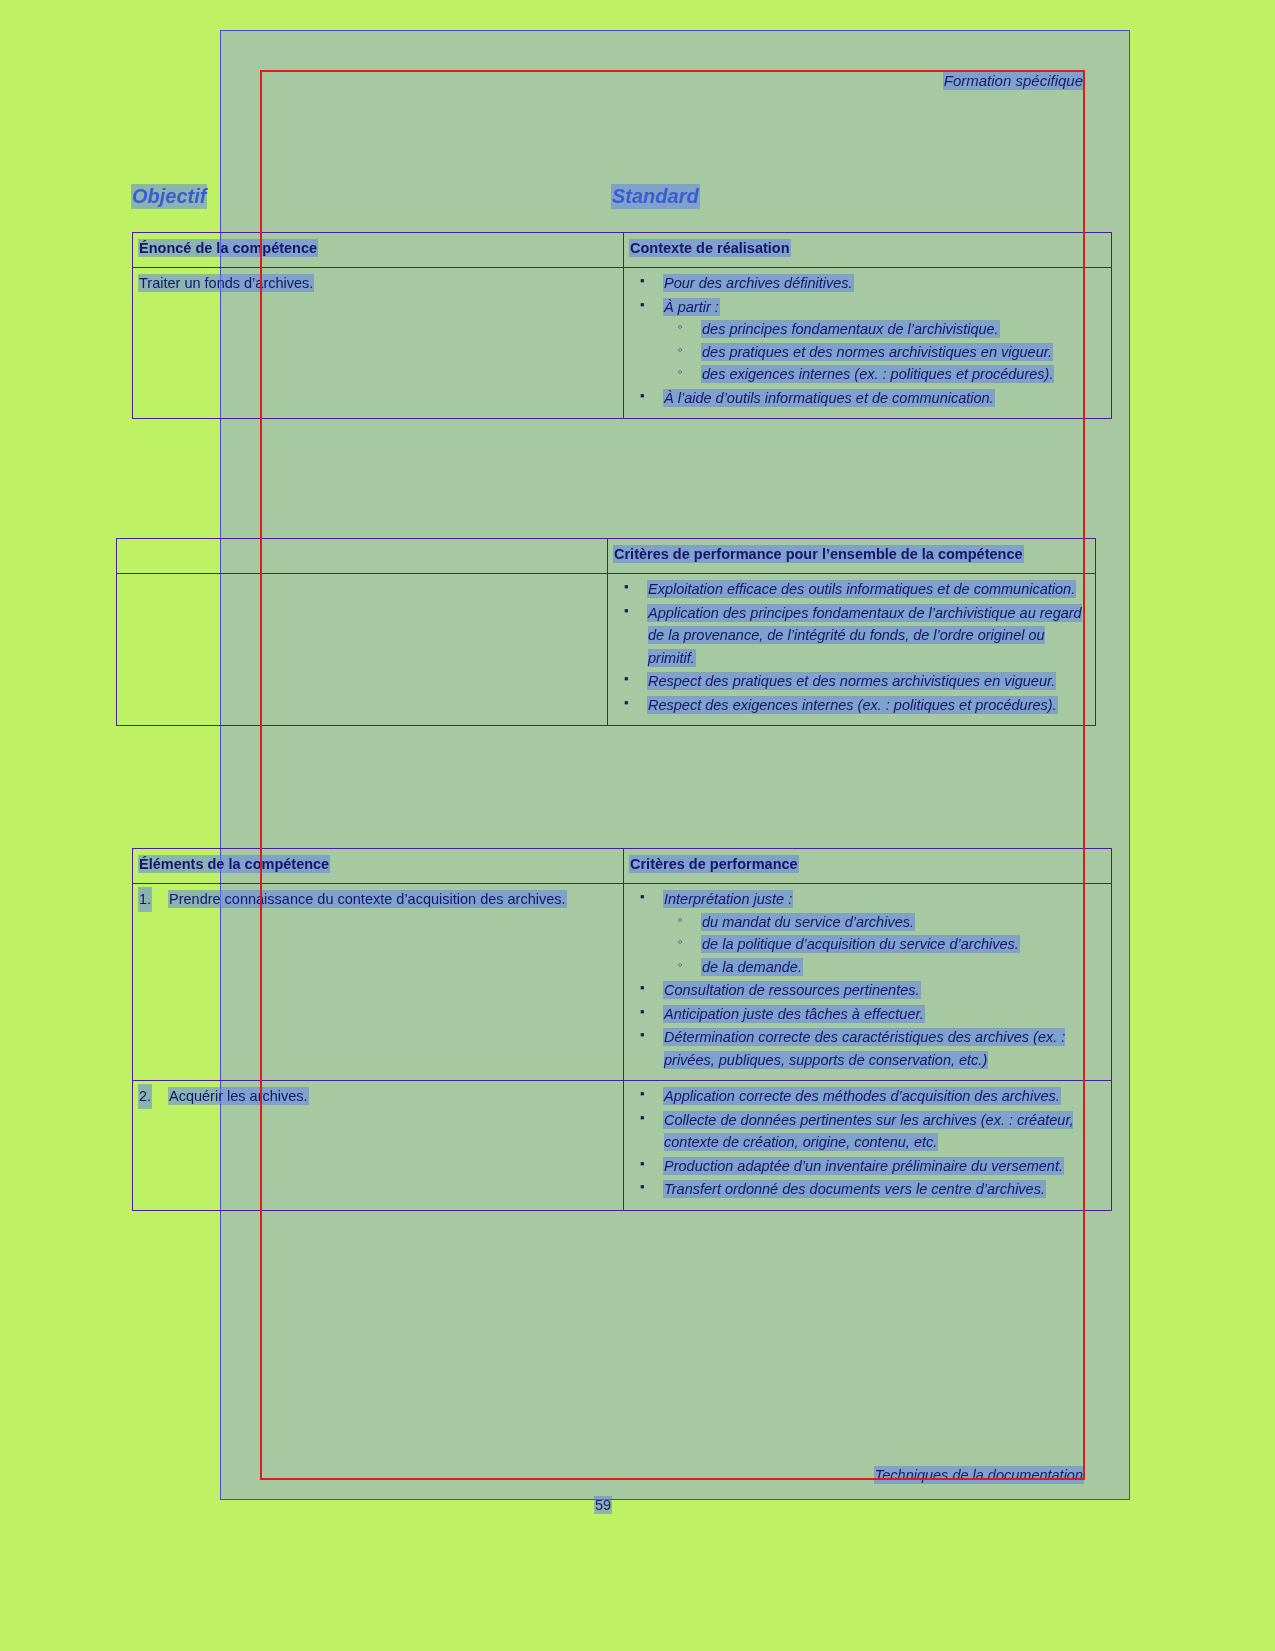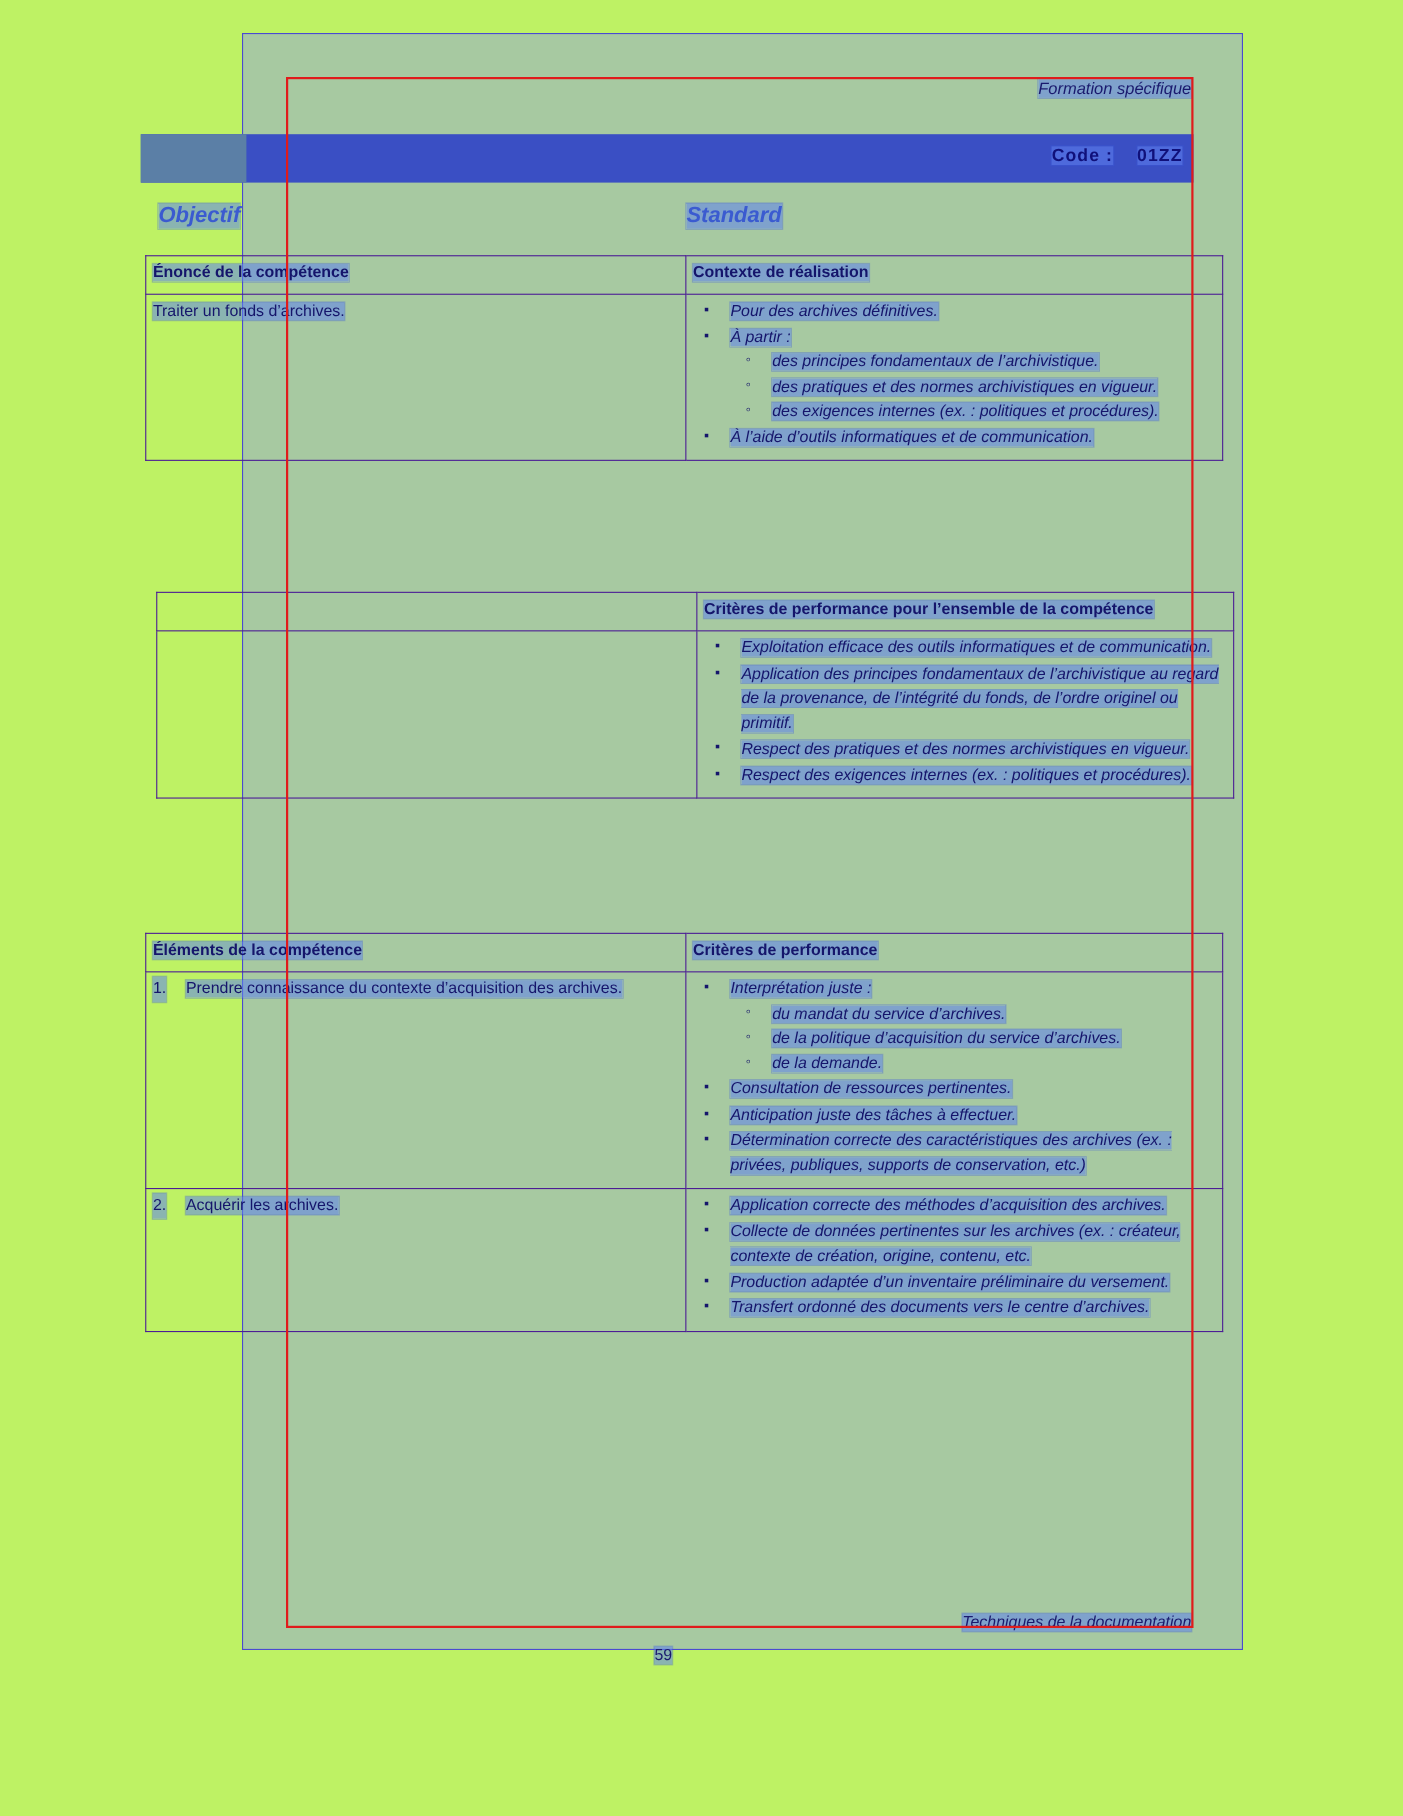--- a/index.html
+++ b/index.html
@@ -89,21 +89,21 @@
     top: 11px;
     font-size: 16px;
     color: #10107a;
     font-weight: bold;
     letter-spacing: 1px;
     white-space: nowrap;
   }
 
   .objectif-row {
     position: absolute;
-    left: 144px;
+    left: 132px;
     top: 185px;
     width: 1120px;
     height: 26px;
   }
   .objectif-label {
     position: absolute;
     left: 0;
     top: 0;
     font-size: 20px;
     font-style: italic;
@@ -128,21 +128,21 @@
   }
   table.grid td {
     border: 1px solid #4c1d95;
     vertical-align: top;
     padding: 4px 6px 8px 6px;
     font-size: 14.5px;
     color: #15156b;
     line-height: 1.55;
   }
   .t1 { left: 132px; top: 232px; width: 953px; }
-  .t2 { left: 142px; top: 538px; width: 953px; }
+  .t2 { left: 116px; top: 538px; width: 953px; }
   .t3 { left: 132px; top: 848px; width: 953px; padding-left: 48px; }
 
   .cell-head {
     font-weight: bold;
     font-size: 15px;
   }
   .col-left  { width: 478px; }
   .col-right { width: 475px; }
 
   ul.bul {
@@ -224,28 +224,20 @@
 <div class="page">
 
   <div class="selection-overlay"></div>
 
   <div class="doc">
 
     <div class="header-right">
       <span class="hl">Formation spécifique</span>
     </div>
 
-    <div class="title-bar">
-      <div class="left-block"></div>
-      <div class="code-text">
-        <span class="hl">Code :</span>
-        &nbsp;&nbsp;
-        <span class="hl">01ZZ</span>
-      </div>
-    </div>
 
     <div class="objectif-row">
       <div class="objectif-label hl">Objectif</div>
       <div class="standard-label hl">Standard</div>
     </div>
 
     <table class="grid t1">
       <tbody>
           <tr>
         <td class="col-left cell-head">

